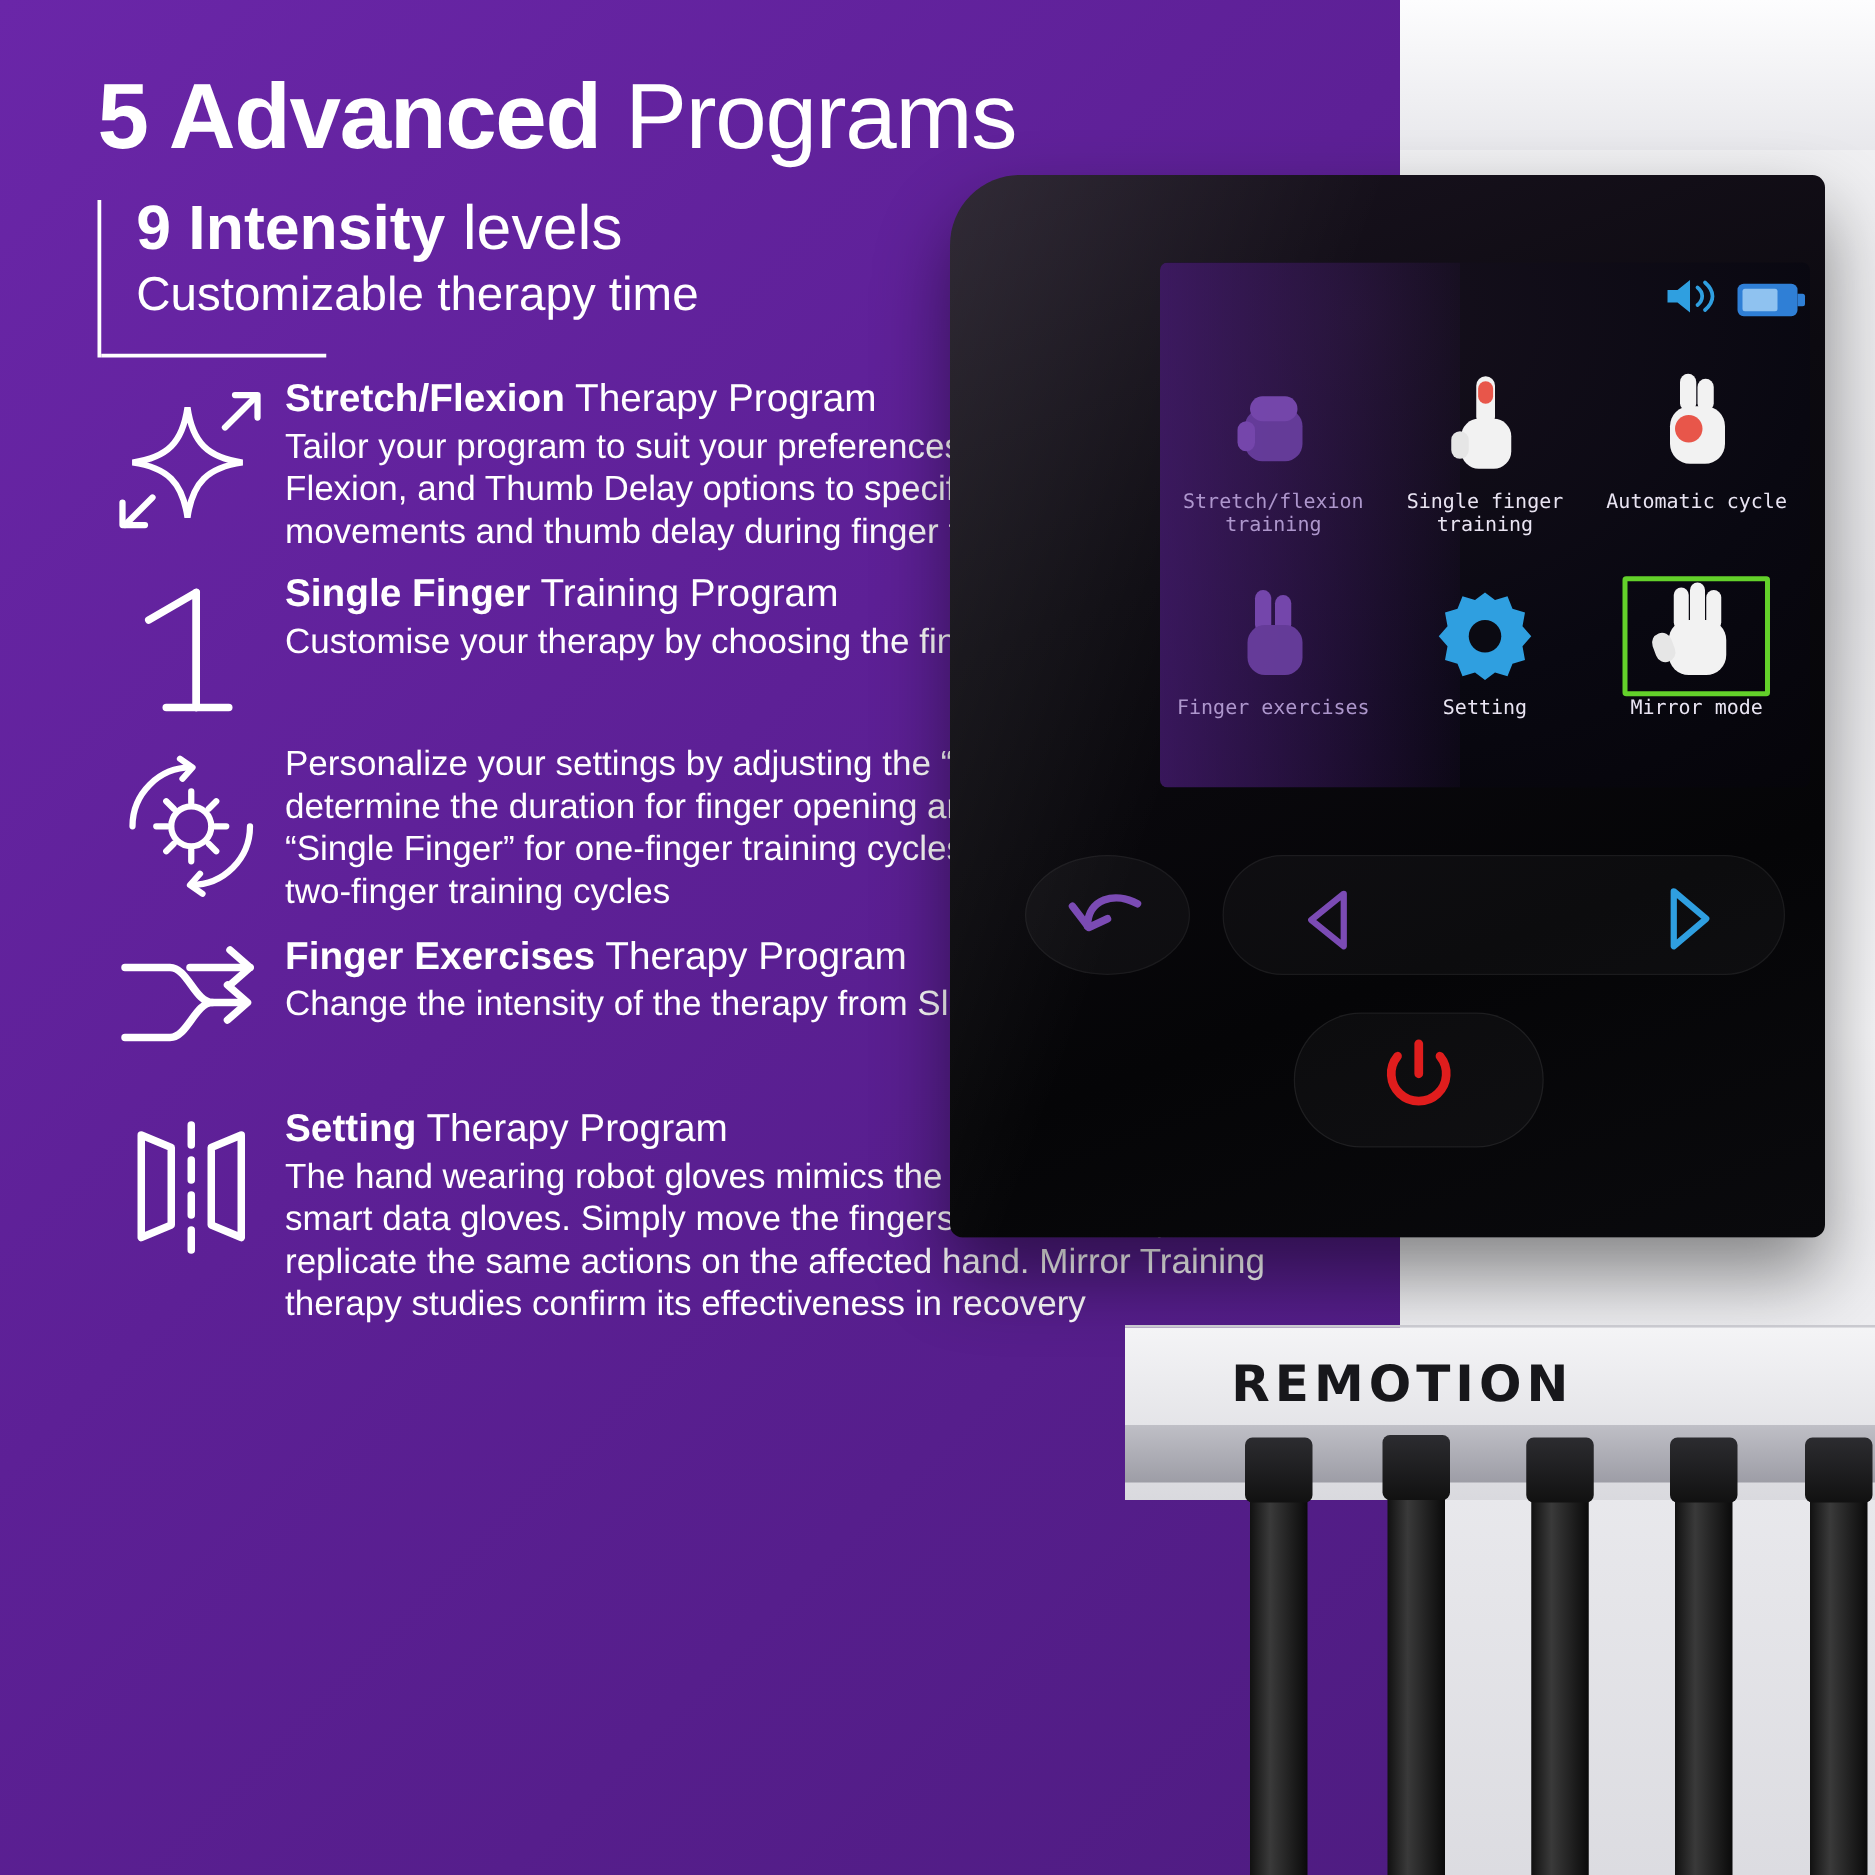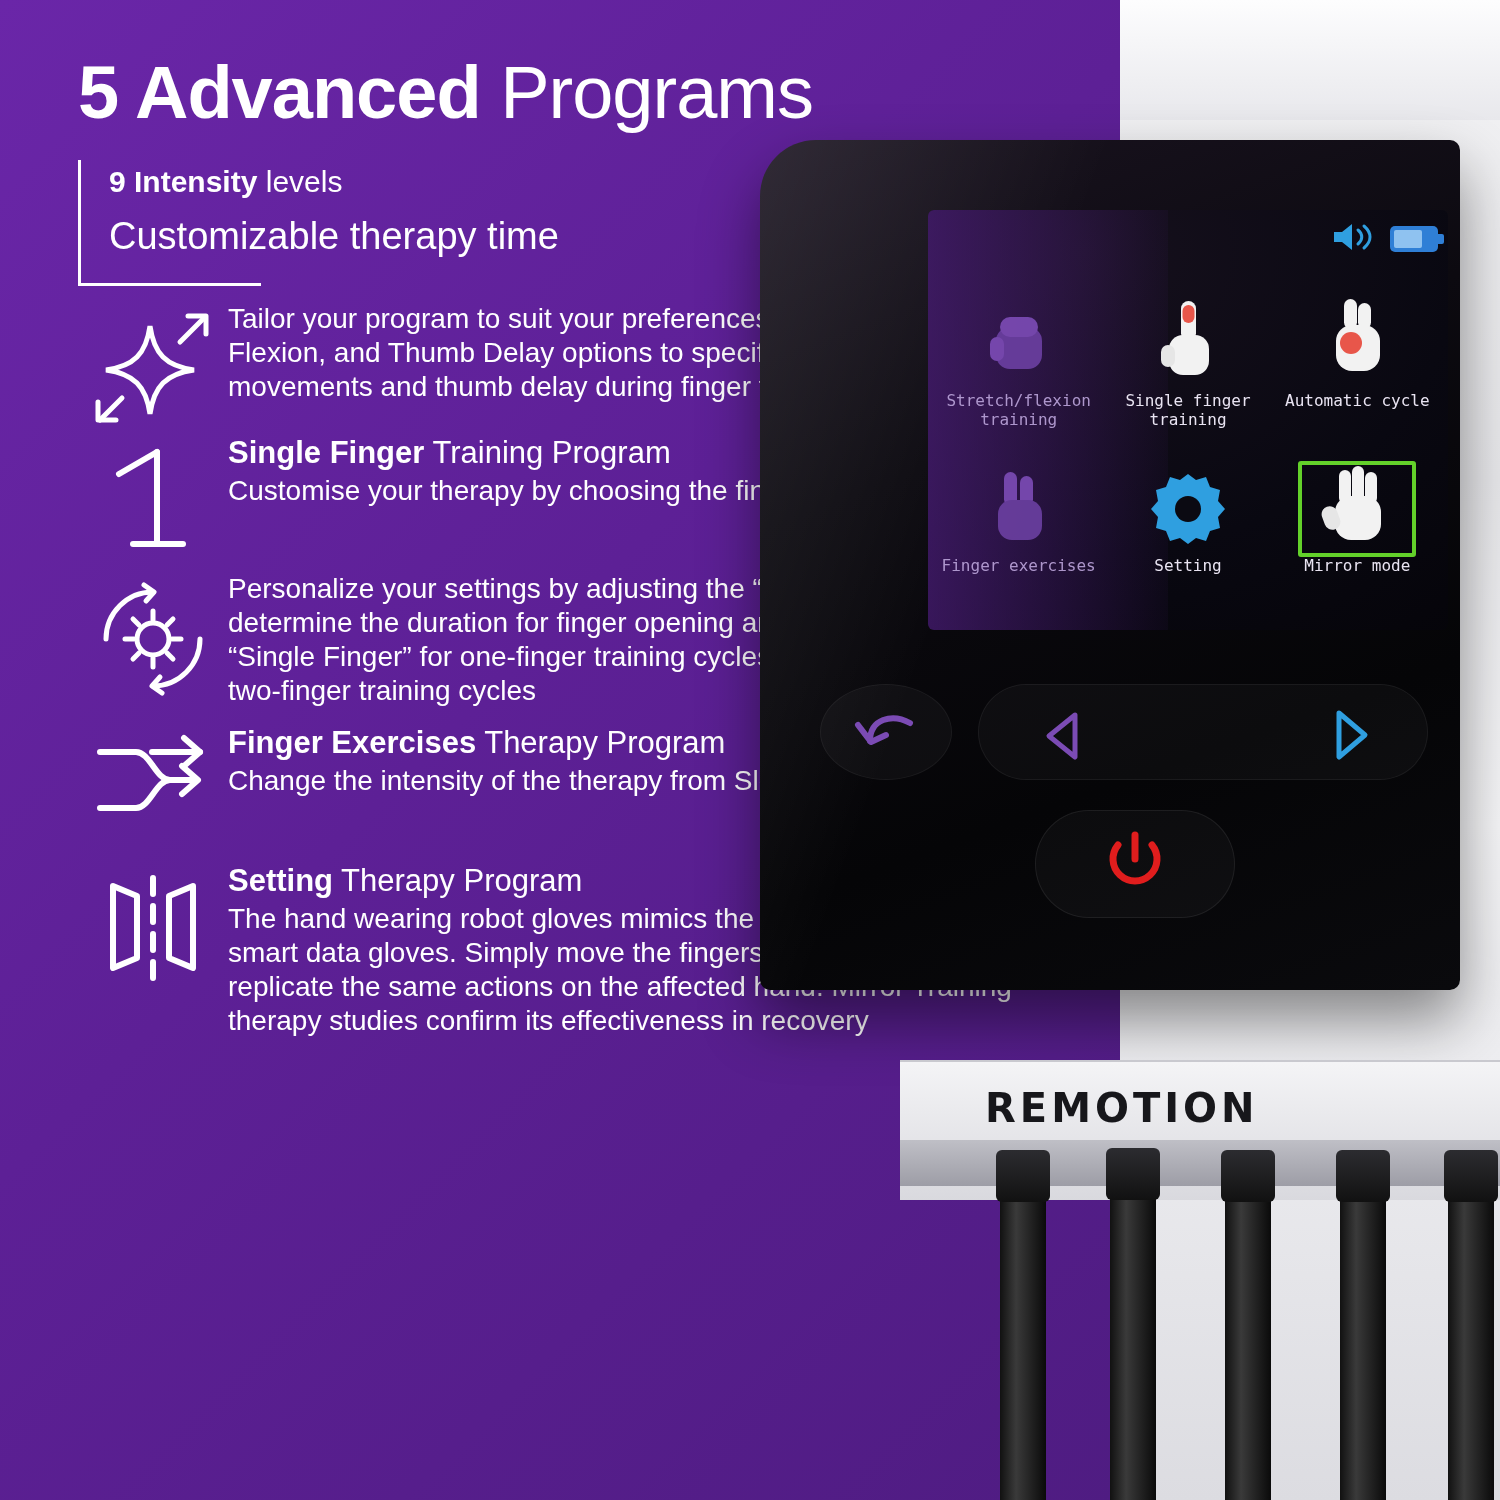--- a/index.html
+++ b/index.html
@@ -167,21 +167,21 @@
   .subblock {
     position: absolute; left: 78px; top: 160px;
     padding-left: 28px;
     border-left: 3px solid #ffffff;
     height: 126px;
   }
   .subblock::after {
     content: ""; position: absolute; left: 0; bottom: 0; width: 180px; height: 3px;
     background: #ffffff;
   }
-  .sub1 { color:#fff; font-size: 30px; line-height: 44px; font-weight: 400; }
+  .sub1 { color:#fff; font-size: 50px; line-height: 44px; font-weight: 400; }
   .sub1 b { font-weight: 800; }
   .sub2 { color:#fff; font-size: 38px; line-height: 44px; margin-top: 10px; font-weight: 300; }
 
   .items { position: absolute; left: 78px; top: 300px; width: 1000px; }
   .item { position: relative; display: flex; align-items: flex-start; margin-bottom: 6px; }
   .item .ico {
     width: 150px; min-width: 150px; height: 120px;
     display: flex; align-items: flex-start; justify-content: center;
     padding-top: 6px;
   }
@@ -227,20 +227,23 @@
         <div class="ico">
           <svg width="130" height="118" viewBox="0 0 130 118" fill="none">
             <path d="M62 20 C66 48 78 60 106 64 C78 68 66 80 62 108 C58 80 46 68 18 64 C46 60 58 48 62 20 Z" stroke="#fff" stroke-width="5" fill="none"></path>
             <path d="M92 36 L116 12" stroke="#fff" stroke-width="5" stroke-linecap="round"></path>
             <path d="M100 10 L118 10 L118 28" stroke="#fff" stroke-width="5" stroke-linecap="round" stroke-linejoin="round"></path>
             <path d="M34 92 L12 114" stroke="#fff" stroke-width="5" stroke-linecap="round"></path>
             <path d="M10 96 L10 114 L28 114" stroke="#fff" stroke-width="5" stroke-linecap="round" stroke-linejoin="round"></path>
           </svg>
         </div>
         <div class="txt">
+          <h2>
+            <b>Stretch/Flexion</b><span> Therapy Program</span>
+          </h2>
           <p>Tailor your program to suit your preferences by using the Stretch, Flexion, and Thumb Delay options to specify the duration of hand movements and thumb delay during finger flexion</p>
         </div>
       </div>
 
       <div class="item i2">
         <div class="ico">
           <svg width="120" height="118" viewBox="0 0 120 118" fill="none">
             <path d="M26 34 L64 12 L64 104" stroke="#fff" stroke-width="6" stroke-linecap="round" stroke-linejoin="round"></path>
             <path d="M40 104 L90 104" stroke="#fff" stroke-width="6" stroke-linecap="round"></path>
             <path d="M64 12 L64 104" stroke="#fff" stroke-width="6" stroke-linecap="round"></path>

